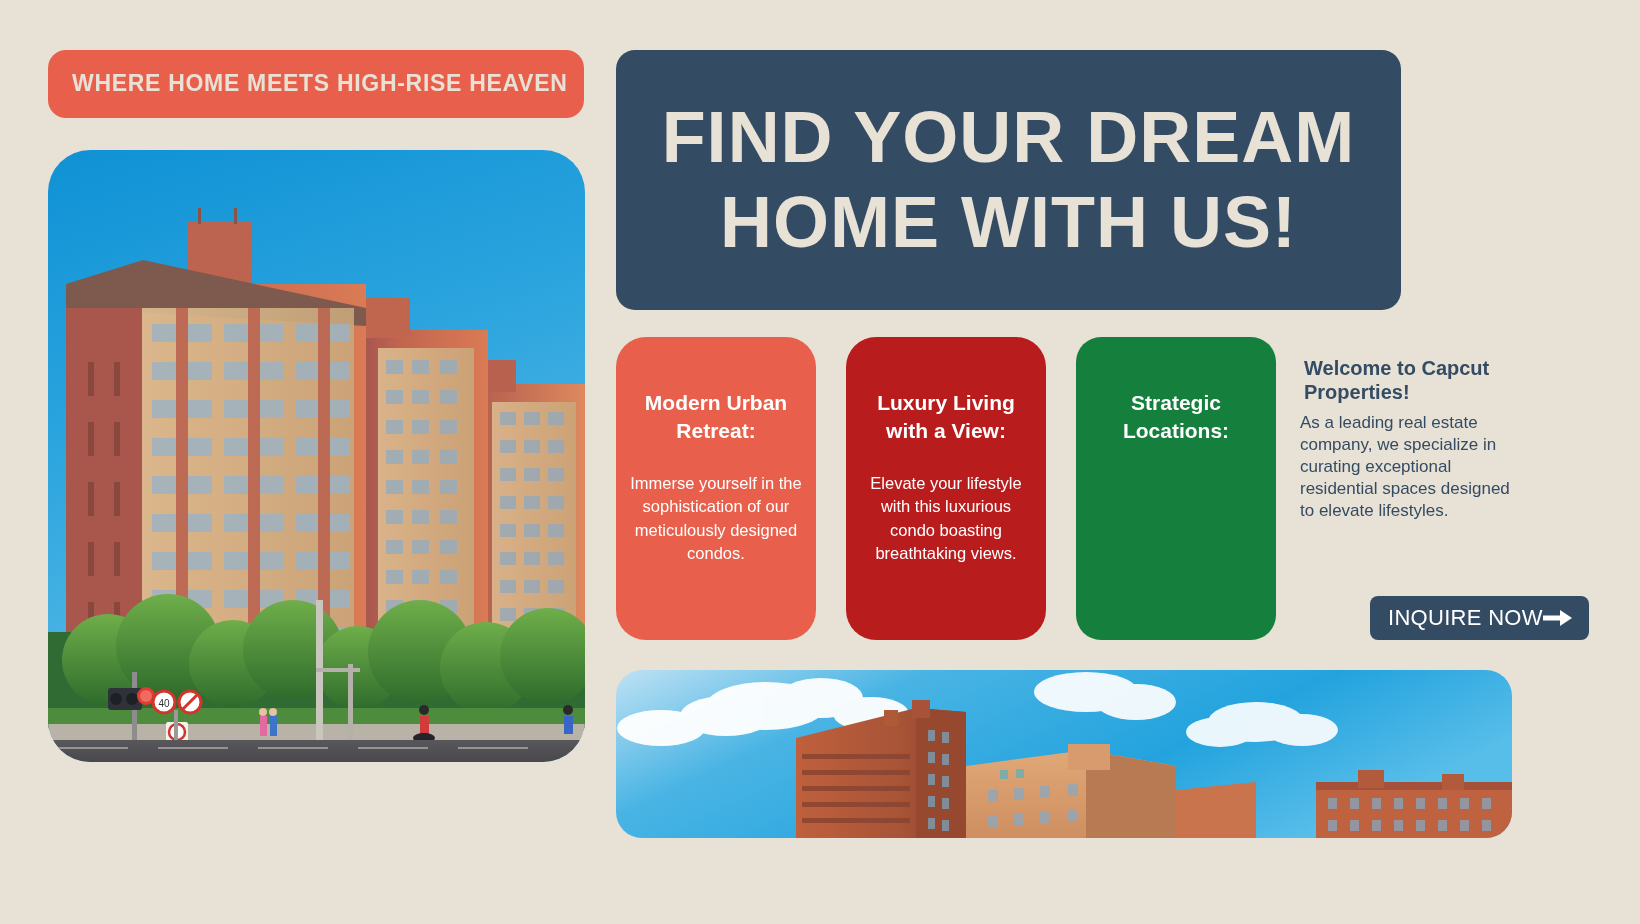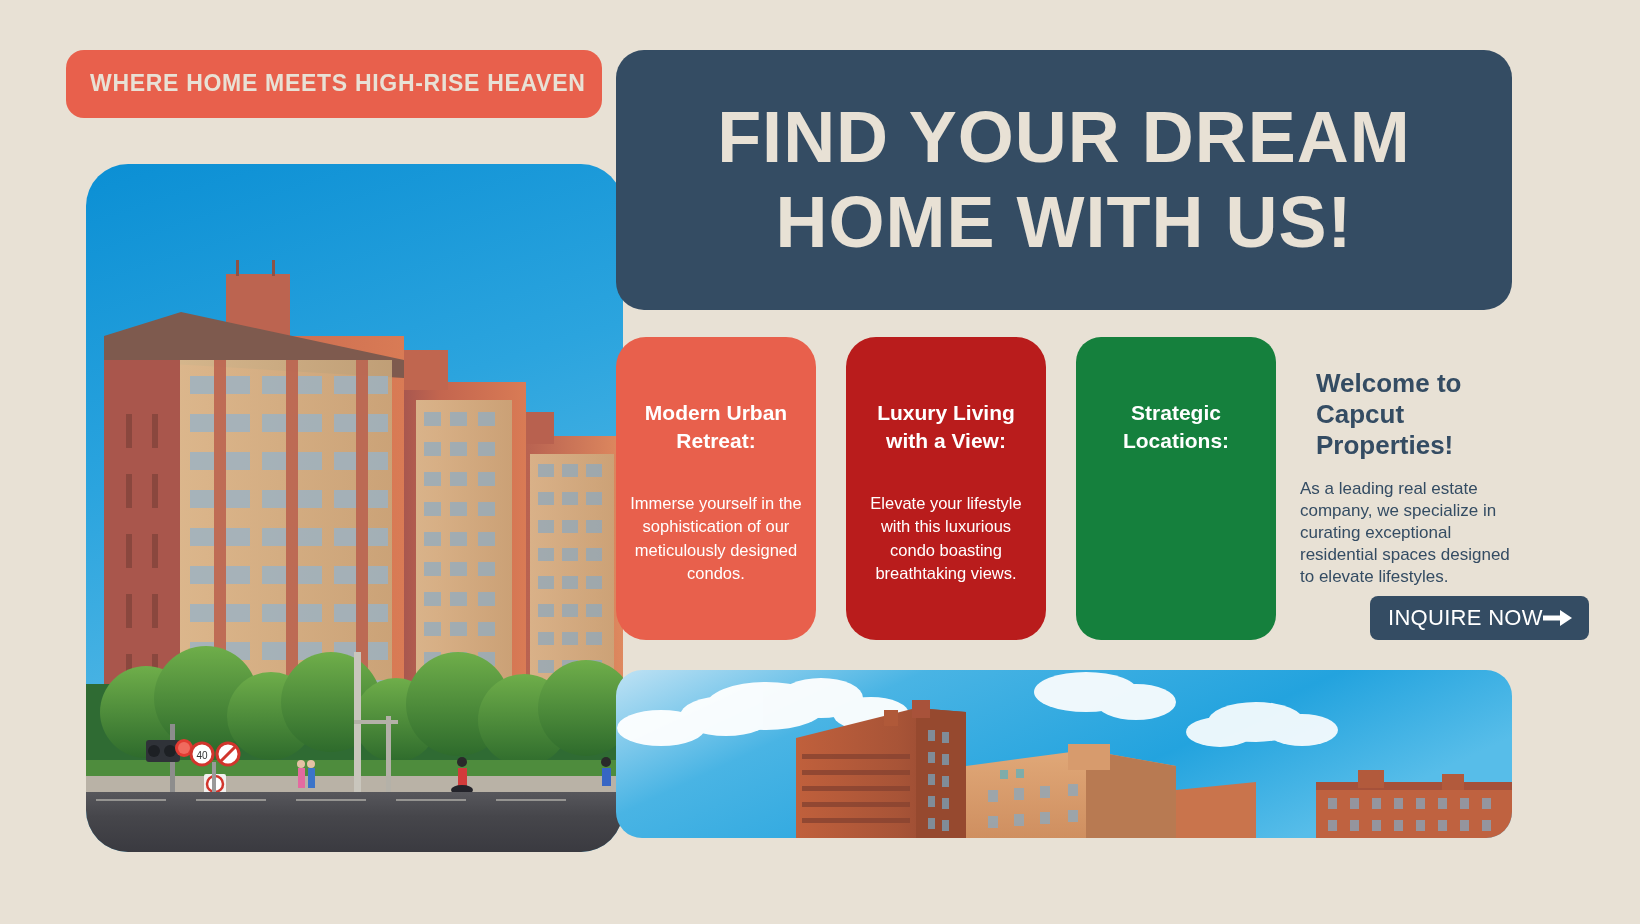--- a/index.html
+++ b/index.html
@@ -16,21 +16,21 @@
   .poster {
     position: relative;
     width: 1640px;
     height: 924px;
     background: #e8e1d5;
   }
 
   
   .tagline-pill {
     position: absolute;
-    left: 66px;
+    left: 48px;
     top: 50px;
     width: 536px;
     height: 68px;
     background: #e8604c;
     border-radius: 18px;
     display: flex;
     align-items: center;
     padding: 0 24px;
     box-sizing: border-box;
   }
@@ -39,38 +39,37 @@
     font-size: 23px;
     font-weight: bold;
     letter-spacing: 0.7px;
     line-height: 1.1;
     white-space: nowrap;
   }
 
   .hero-photo {
     position: absolute;
     left: 48px;
-    top: 164px;
+    top: 150px;
     width: 537px;
-    height: 688px;
+    height: 612px;
     border-radius: 42px;
     overflow: hidden;
-    margin-left: 38px;
   }
   .hero-photo svg { display: block; width: 100%; height: 100%; }
 
   
   .headline-banner {
     position: absolute;
     left: 616px;
     top: 50px;
-    width: 896px;
+    width: 785px;
     height: 260px;
     background: #344c63;
-    border-radius: 28px;
+    border-radius: 19px;
     display: flex;
     flex-direction: column;
     align-items: center;
     justify-content: center;
   }
   .headline-line {
     color: #e8e1d5;
     font-size: 72px;
     font-weight: bold;
     letter-spacing: 1px;
@@ -101,43 +100,43 @@
   }
   .card-1 { background: #e8604c; }
   .card-2 { background: #b91c1c; }
   .card-3 { background: #15803d; border-radius: 25px; }
   .card-title {
     color: #ffffff;
     font-size: 21px;
     font-weight: bold;
     line-height: 1.35;
     text-align: center;
-    margin: 10px;
+    margin: 0;
   }
   .card-body {
     color: #ffffff;
     font-size: 16.5px;
     line-height: 1.43;
     text-align: center;
     margin: 26px 0 0 0;
   }
 
   
   .welcome-col {
     position: absolute;
     left: 1300px;
     top: 352px;
     width: 220px;
   }
   .welcome-title {
     color: #344c63;
-    font-size: 26px;
+    font-size: 20px;
     font-weight: bold;
     line-height: 1.2;
-    margin: 16px;
+    margin: 4px;
   }
   .welcome-body {
     color: #344c63;
     font-size: 17px;
     line-height: 1.3;
     margin: 8px 0 0 0;
   }
   .cta-button {
     position: absolute;
     left: 1370px;

